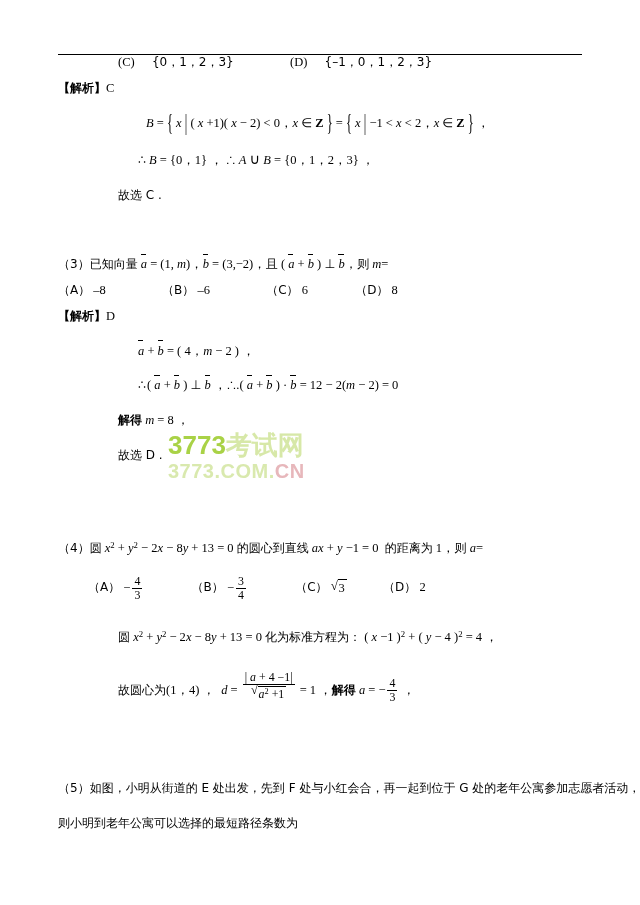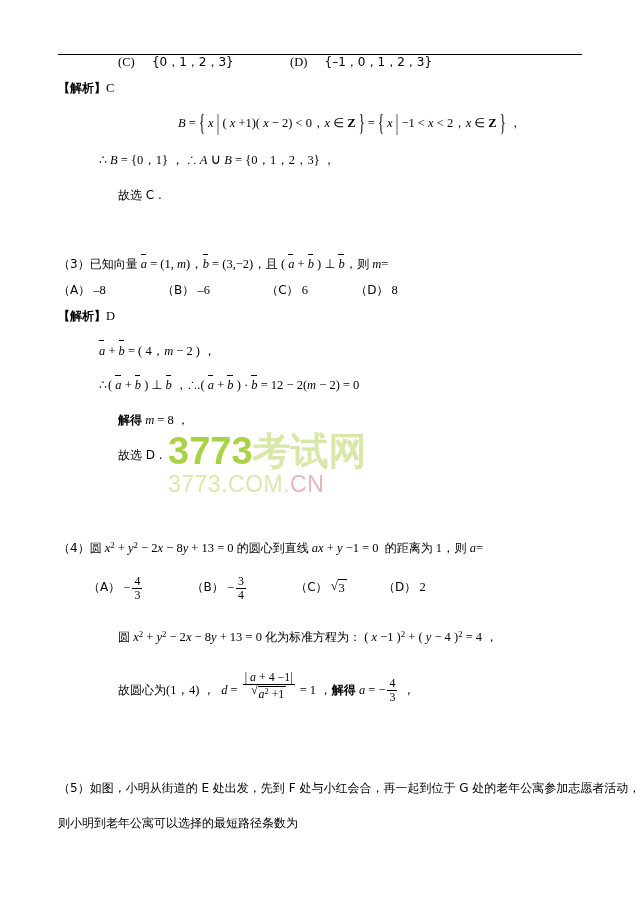--- a/index.html
+++ b/index.html
@@ -37,22 +37,22 @@
   }
   .line {
     position: relative;
     font-size: 12.5px;
     line-height: 1.35;
     white-space: nowrap;
   }
   .ind0 { margin-left: 0px; }
   .ind1 { margin-left: 30px; }
   .ind2 { margin-left: 60px; }
-  .ind3 { margin-left: 41px; }
-  .ind4 { margin-left: 120px; }
+  .ind3 { margin-left: 80px; }
+  .ind4 { margin-left: 88px; }
   .gap-s { height: 9px; }
   .gap-m { height: 18px; }
   .gap-xl { height: 40px; }
   .bold { font-weight: bold; }
   sup { font-size: 0.7em; vertical-align: 0.5em; }
   i, .it { font-style: italic; font-family: "Liberation Serif", serif; }
   .vec {
     position: relative;
     display: inline-block;
     font-style: italic;
@@ -105,33 +105,33 @@
     position: absolute;
     left: 168px;
     top: 432px;
     width: 300px;
     height: 52px;
     pointer-events: none;
     user-select: none;
   }
   .wm-main {
     font-family: "Liberation Sans", sans-serif;
-    font-size: 38px;
+    font-size: 26px;
     font-weight: bold;
     letter-spacing: 0px;
     color: #d7e8a8;
     line-height: 1;
   }
   .wm-main .num {
     color: #a9d246;
   }
   .wm-sub {
     font-family: "Liberation Sans", sans-serif;
-    font-size: 23px;
-    font-weight: normal;
+    font-size: 20px;
+    font-weight: bold;
     color: #d9e9ae;
     line-height: 1;
     margin-top: 3px;
     letter-spacing: 0.5px;
   }
   .wm-sub .cn { color: #e7b7bb; }
   .cjk { font-family: "DejaVu Sans", sans-serif; font-size: 12px; }
   .mathline { font-size: 12.5px; }
 </style>
 </head>

